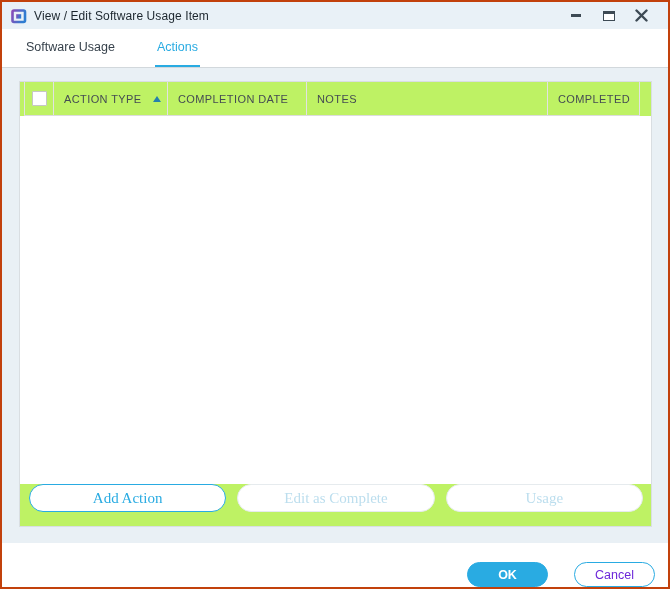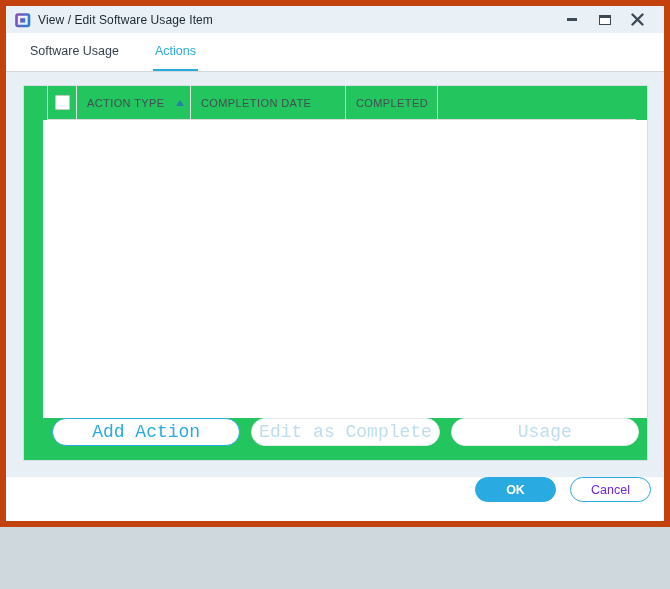--- a/index.html
+++ b/index.html
@@ -1,21 +1,21 @@
 <!DOCTYPE html>
 <html><head>
 <meta charset="utf-8">
 <style>
   * { margin: 0; padding: 0; box-sizing: border-box; }
   html, body { background: #cfd8dd; font-family: "Liberation Sans", sans-serif; }
   .window {
     position: relative;
-    width: 670px; height: 527px;
+    width: 670px; height: 589px;
     background: #e9f0f5;
-    border: 6px solid #c2410c;
+    border: 2px solid #c2410c;
     display: flex; flex-direction: column;
     overflow: hidden;
   }
   
   .titlebar {
     height: 27px; background: #e9f1f7;
     display: flex; align-items: center;
     padding-left: 9px; flex: 0 0 auto;
   }
   .app-icon { width: 16px; height: 16px; margin-right: 7px; display: flex; align-items: center; }
@@ -36,27 +36,27 @@
     display: flex; align-items: stretch;
     padding-left: 22px; flex: 0 0 auto;
   }
   .tab {
     display: flex; align-items: center;
     padding: 12px 2px; margin-right: 32px;
     font-size: 12.5px; color: #37424c;
     border-bottom: 2px solid transparent;
     cursor: default;
   }
-  .tab.active { color: #29abe2; border-bottom-color: #29abe2; }
+  .tab.active { color: #29abe2; border-bottom-color: #29abe2; margin-left: 6px; }
   
   .content { flex: 1 1 auto; padding: 13px 16px 16px 17px; display: flex; }
   .panel {
-    flex: 1; background: #22c55e;
+    flex: 1; background: #bef264;
     border: 1px solid #d9dee2;
-    display: flex; flex-direction: column; padding-left: 19px;
+    display: flex; flex-direction: column;
   }
   .grid-header {
     display: flex; height: 34px;
     margin: 0 11px 0 4px;
     border-bottom: 1px solid #dcdcdc;
     flex: 0 0 auto;
   }
   .col {
     display: flex; align-items: center;
     border-left: 1px solid #e2e2e2;
@@ -86,31 +86,31 @@
   
   .action-row {
     display: flex; gap: 11px;
     padding: 0 8px 14px 9px;
     flex: 0 0 auto;
   }
   .btn {
     flex: 1 1 0; height: 28px;
     border-radius: 14px;
     background: #ffffff;
-    font-family: Liberation Mono, monospace;
-    font-size: 18px;
+    font-family: Liberation Serif, serif;
+    font-size: 15px;
     cursor: default;
   }
   .btn.primary-outline { border: 1.5px solid #29abe2; color: #29abe2; }
   .btn.disabled { border: 1.5px solid #e6ebee; color: #bcdeee; }
   
   .footer {
     height: 44px; background: #ffffff;
-    display: flex; align-items: flex-start; justify-content: flex-end;
-    gap: 14px; padding-right: 13px; flex: 0 0 auto;
+    display: flex; align-items: flex-end; justify-content: flex-end;
+    gap: 26px; padding-right: 13px; flex: 0 0 auto;
   }
   .btn-ok {
     width: 81px; height: 25px; border-radius: 13px;
     background: #29abe2; border: 1.5px solid #29abe2;
     color: #ffffff; font-size: 12.5px; font-weight: bold;
     font-family: "Liberation Sans", sans-serif; cursor: default;
   }
   .btn-cancel {
     width: 81px; height: 25px; border-radius: 13px;
     background: #ffffff; border: 1.5px solid #29abe2;
@@ -162,20 +162,21 @@
 
       <div class="grid-header">
         <div class="col col-check">
           <div class="checkbox"></div>
         </div>
         <div class="col col-action">
           <span>ACTION TYPE</span>
           <span class="sort-arrow"></span>
         </div>
         <div class="col col-date">COMPLETION DATE</div>
+        <div class="col col-notes">NOTES</div>
         <div class="col col-completed">COMPLETED</div>
       </div>
 
       <div class="grid-body"></div>
 
       <div class="action-row">
         <button class="btn primary-outline">Add Action</button>
         <button class="btn disabled" disabled="">Edit as Complete</button>
         <button class="btn disabled" disabled="">Usage</button>
       </div>

